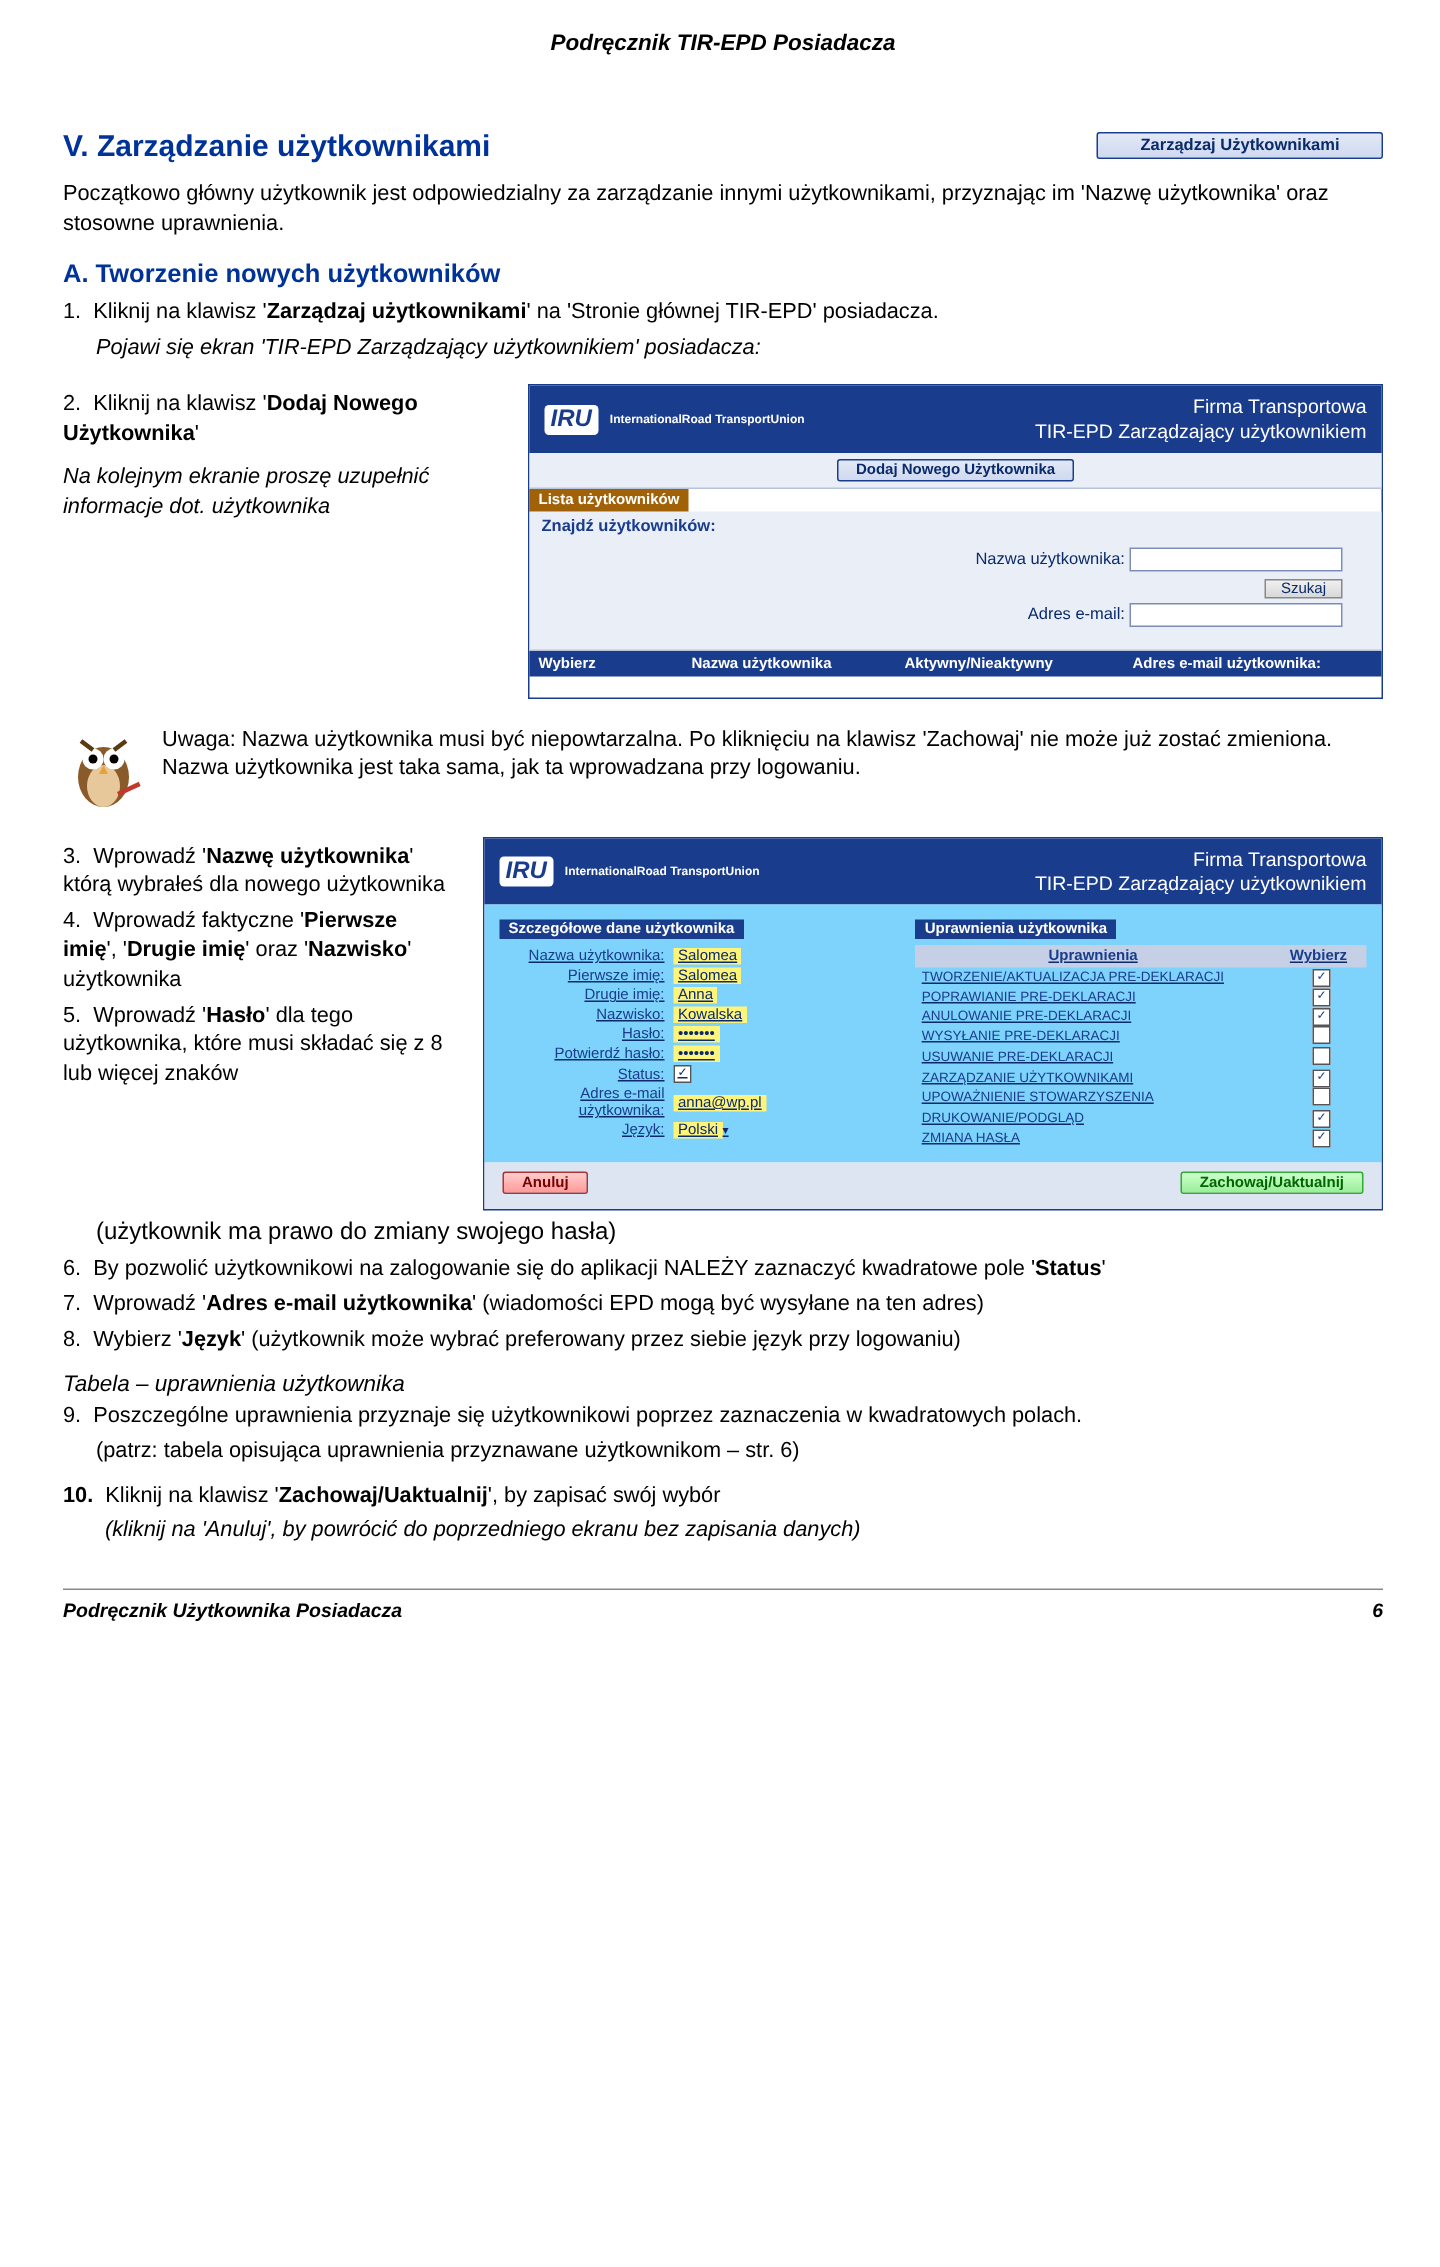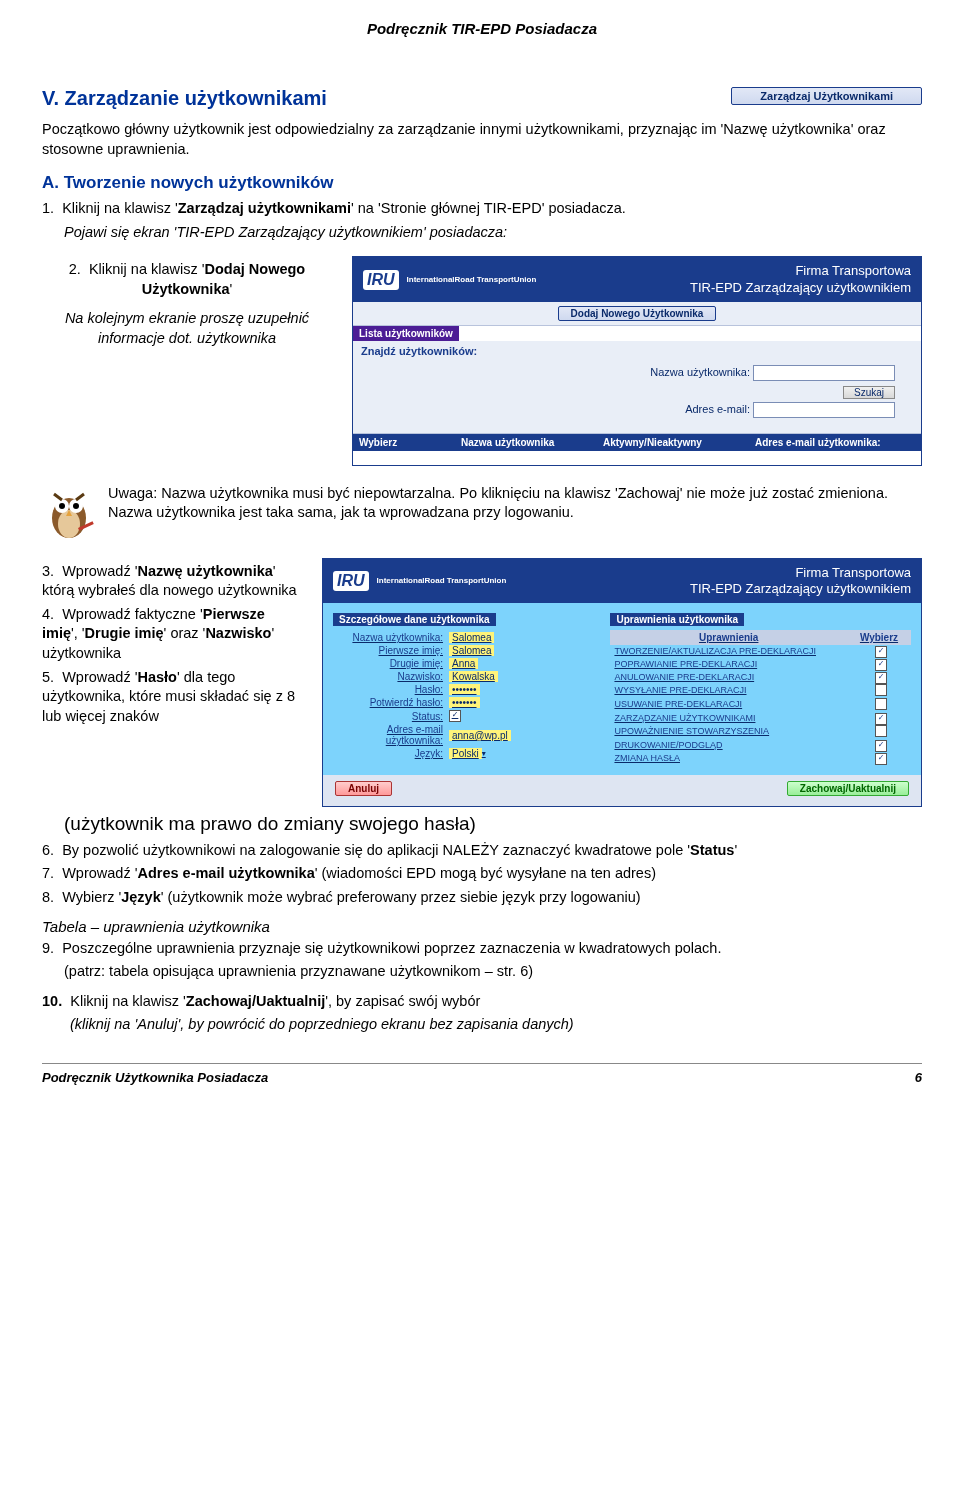--- a/index.html
+++ b/index.html
@@ -107,21 +107,21 @@
     display: inline-block;
     border: 1px solid #1a3c8c;
     background: linear-gradient(#e2e8f6,#cfd9ef);
     padding: 1px 12px;
     font-size: 10px;
     color: #0a2a6a;
     border-radius: 2px;
     font-weight: bold;
   }
   .iru-section-label {
-    background: #4c1d95;
+    background: #a16207;
     color: #fff;
     padding: 2px 6px;
     font-size: 10px;
     font-weight: bold;
   }
   .iru-search-area {
     padding: 8px 18px;
   }
   .iru-search-area .row { text-align: right; margin-bottom: 3px; font-size: 11px; }
   .iru-input {
@@ -230,21 +230,21 @@
   }
   .btn-save {
     border: 1px solid #3a3;
     background: linear-gradient(#cfc,#9e9);
     color: #060;
     padding: 1px 12px;
     font-size: 10px;
     font-weight: bold;
     border-radius: 2px;
   }
-  .paren { font-size: 19px; }
+  .paren { font-size: 16px; }
   .sub-italic-heading { font-style: italic; font-size: 15px; margin: 10px 0 4px 0; }
 
   .footer {
     display: flex;
     justify-content: space-between;
     border-top: 1px solid #888;
     margin-top: 28px;
     padding-top: 6px;
     font-size: 13px;
     font-style: italic;
@@ -273,21 +273,21 @@
   <div class="body-text">Początkowo główny użytkownik jest odpowiedzialny za zarządzanie innymi użytkownikami, przyznając im 'Nazwę użytkownika' oraz stosowne uprawnienia.</div>
 
   <div class="sub-heading">A.  Tworzenie nowych użytkowników</div>
 
   <div class="body-text">
     1.&nbsp;&nbsp;<span>Kliknij na klawisz '</span><span class="bold">Zarządzaj użytkownikami</span><span>' na 'Stronie głównej TIR-EPD' posiadacza.</span>
   </div>
   <div class="body-text italic" style="padding-left:22px;">Pojawi się ekran 'TIR-EPD Zarządzający użytkownikiem' posiadacza:</div>
 
   <div class="flex-row" style="margin-top:14px;">
-    <div style="width:290px;text-align:center;">
+    <div style="width:290px;">
       <div class="body-text">
         2.&nbsp;&nbsp;<span>Kliknij na klawisz '</span><span class="bold">Dodaj Nowego Użytkownika</span>'
       </div>
       <div class="body-text italic" style="margin-top:10px;">Na kolejnym ekranie proszę uzupełnić informacje dot. użytkownika</div>
     </div>
 
     <div class="iru-box" style="flex:1;">
       <div class="iru-header">
         <span class="iru-logo">IRU</span>
         <span class="iru-logo-sub">

